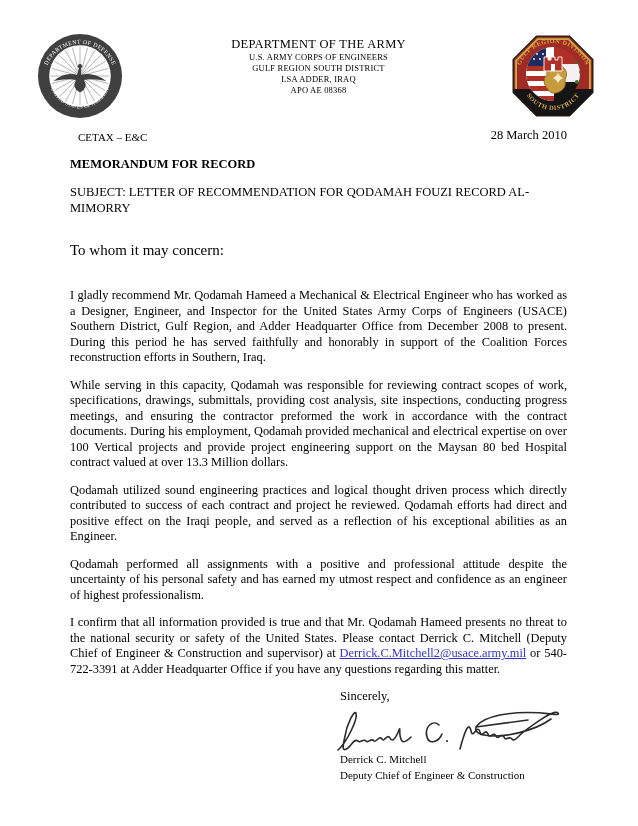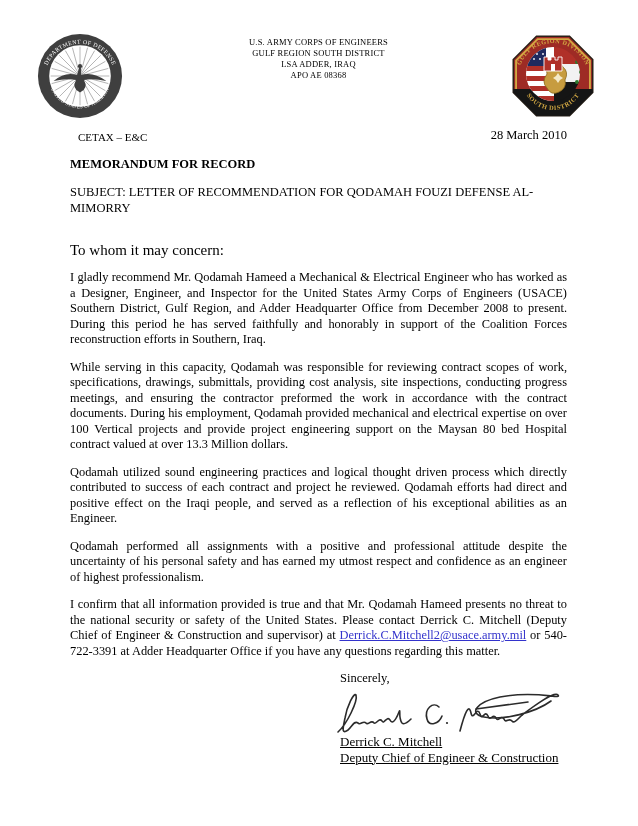--- a/index.html
+++ b/index.html
@@ -18,26 +18,26 @@
   .seal-right{position:absolute;right:-32px;top:2px;width:92px;height:88px;}
   
   .ref-row{display:flex;justify-content:space-between;align-items:flex-end;margin-top:6px;margin-left:8px;}
   .office-symbol{font-size:11px;}
   .date{font-size:12.5px;}
   
   .memo-line{margin-top:14px;font-size:12.5px;font-weight:bold;}
   .subject{margin-top:12px;margin-right:-6px;font-size:12.5px;line-height:16px;}
   .salutation{margin-top:26px;font-size:15px;}
   p.body{font-size:12.4px;line-height:15.5px;text-align:justify;margin:12px 0 0 0;}
-  p.body:first-of-type{margin-top:11px;}
+  p.body:first-of-type{margin-top:29px;}
   a.email-link{color:#3333cc;text-decoration:underline;cursor:pointer;}
   
   .valediction{margin:12px 0 0 270px;font-size:12.5px;}
   .sig-wrap{margin:2px 0 0 262px;height:46px;}
-  .sig-name,.sig-title{margin-left:270px;font-size:13px;line-height:15.5px;text-decoration:underline;}
+  .sig-name,.sig-title{margin-left:270px;font-size:11px;line-height:15.5px;}
 </style>
 </head>
 <body>
 
 <div class="page">
 
   <div class="letterhead">
 
     <div class="seal-left">
       <svg viewBox="0 0 90 90" width="88" height="88">
@@ -79,20 +79,21 @@
         <text font-size="6" fill="#ffffff" font-family="Liberation Serif, serif" letter-spacing="0.4">
           <textPath href="#dodTop" startOffset="50%" text-anchor="middle">DEPARTMENT OF DEFENSE</textPath>
         </text>
         <text font-size="5" fill="#ffffff" font-family="Liberation Serif, serif" letter-spacing="0.3">
           <textPath href="#dodBot" startOffset="50%" text-anchor="middle">UNITED STATES OF AMERICA</textPath>
         </text>
       </svg>
     </div>
 
     <div class="hdr">
+      <div class="hdr-line1">DEPARTMENT OF THE ARMY</div>
       <div class="hdr-small">U.S. ARMY CORPS OF ENGINEERS</div>
       <div class="hdr-small">GULF REGION SOUTH DISTRICT</div>
       <div class="hdr-small">LSA ADDER, IRAQ</div>
       <div class="hdr-small">APO AE 08368</div>
     </div>
 
     <div class="seal-right">
       <svg viewBox="0 0 92 88" width="92" height="88">
 
         <path d="M85.7,60.5 L62.5,83.7 L29.5,83.7 L6.3,60.5 L6.3,27.5 L29.5,4.3 L62.5,4.3 L85.7,27.5 Z" fill="#9e2b25" stroke="#2a2118" stroke-width="1.6"></path>
@@ -157,21 +158,21 @@
     </div>
   </div>
 
   <div class="ref-row">
     <span class="office-symbol">CETAX – E&amp;C</span>
     <span class="date">28 March 2010</span>
   </div>
 
   <div class="memo-line">MEMORANDUM FOR RECORD</div>
 
-  <div class="subject">SUBJECT: LETTER OF RECOMMENDATION FOR QODAMAH FOUZI DEFENSE AL-MIMORRY</div>
+  <div class="subject">SUBJECT: LETTER OF RECOMMENDATION FOR QODAMAH FOUZI RECORD AL-MIMORRY</div>
 
   <div class="salutation">To whom it may concern:</div>
 
   <p class="body">I gladly recommend Mr. Qodamah Hameed a Mechanical &amp; Electrical Engineer who has worked as a Designer, Engineer, and Inspector for the United States Army Corps of Engineers (USACE) Southern District, Gulf Region, and Adder Headquarter Office from December 2008 to present. During this period he has served faithfully and honorably in support of the Coalition Forces reconstruction efforts in Southern, Iraq.</p>
   <p class="body">While serving in this capacity, Qodamah was responsible for reviewing contract scopes of work, specifications, drawings, submittals, providing cost analysis, site inspections, conducting progress meetings, and ensuring the contractor preformed the work in accordance with the contract documents. During his employment, Qodamah provided mechanical and electrical expertise on over 100 Vertical projects and provide project engineering support on the Maysan 80 bed Hospital contract valued at over 13.3 Million dollars.</p>
   <p class="body">Qodamah utilized sound engineering practices and logical thought driven process which directly contributed to success of each contract and project he reviewed. Qodamah efforts had direct and positive effect on the Iraqi people, and served as a reflection of his exceptional abilities as an Engineer.</p>
   <p class="body">Qodamah performed all assignments with a positive and professional attitude despite the uncertainty of his personal safety and has earned my utmost respect and confidence as an engineer of highest professionalism.</p>
 
   <p class="body"><span>I confirm that all information provided is true and that Mr. Qodamah Hameed presents no threat to the national security or safety of the United States. Please contact Derrick C. Mitchell (Deputy Chief of Engineer &amp; Construction and supervisor) at </span><a class="email-link">Derrick.C.Mitchell2@usace.army.mil</a><span> or 540-722-3391 at Adder Headquarter Office if you have any questions regarding this matter.</span></p>
 

